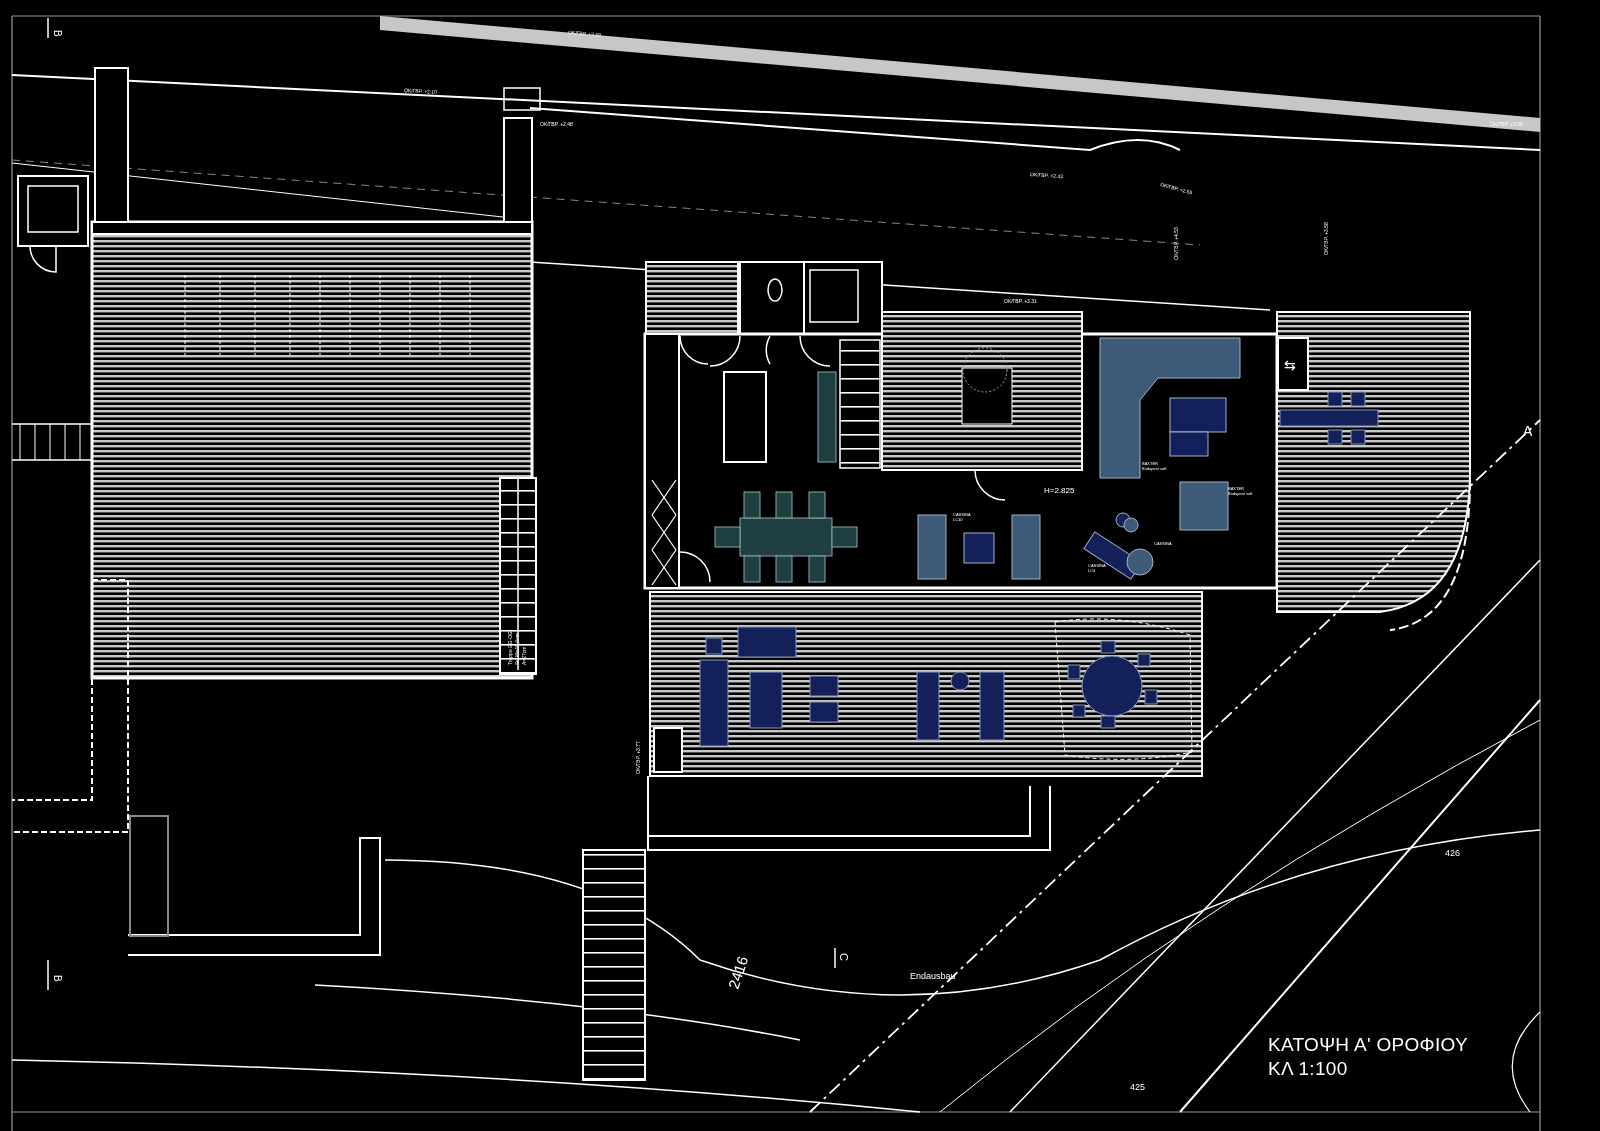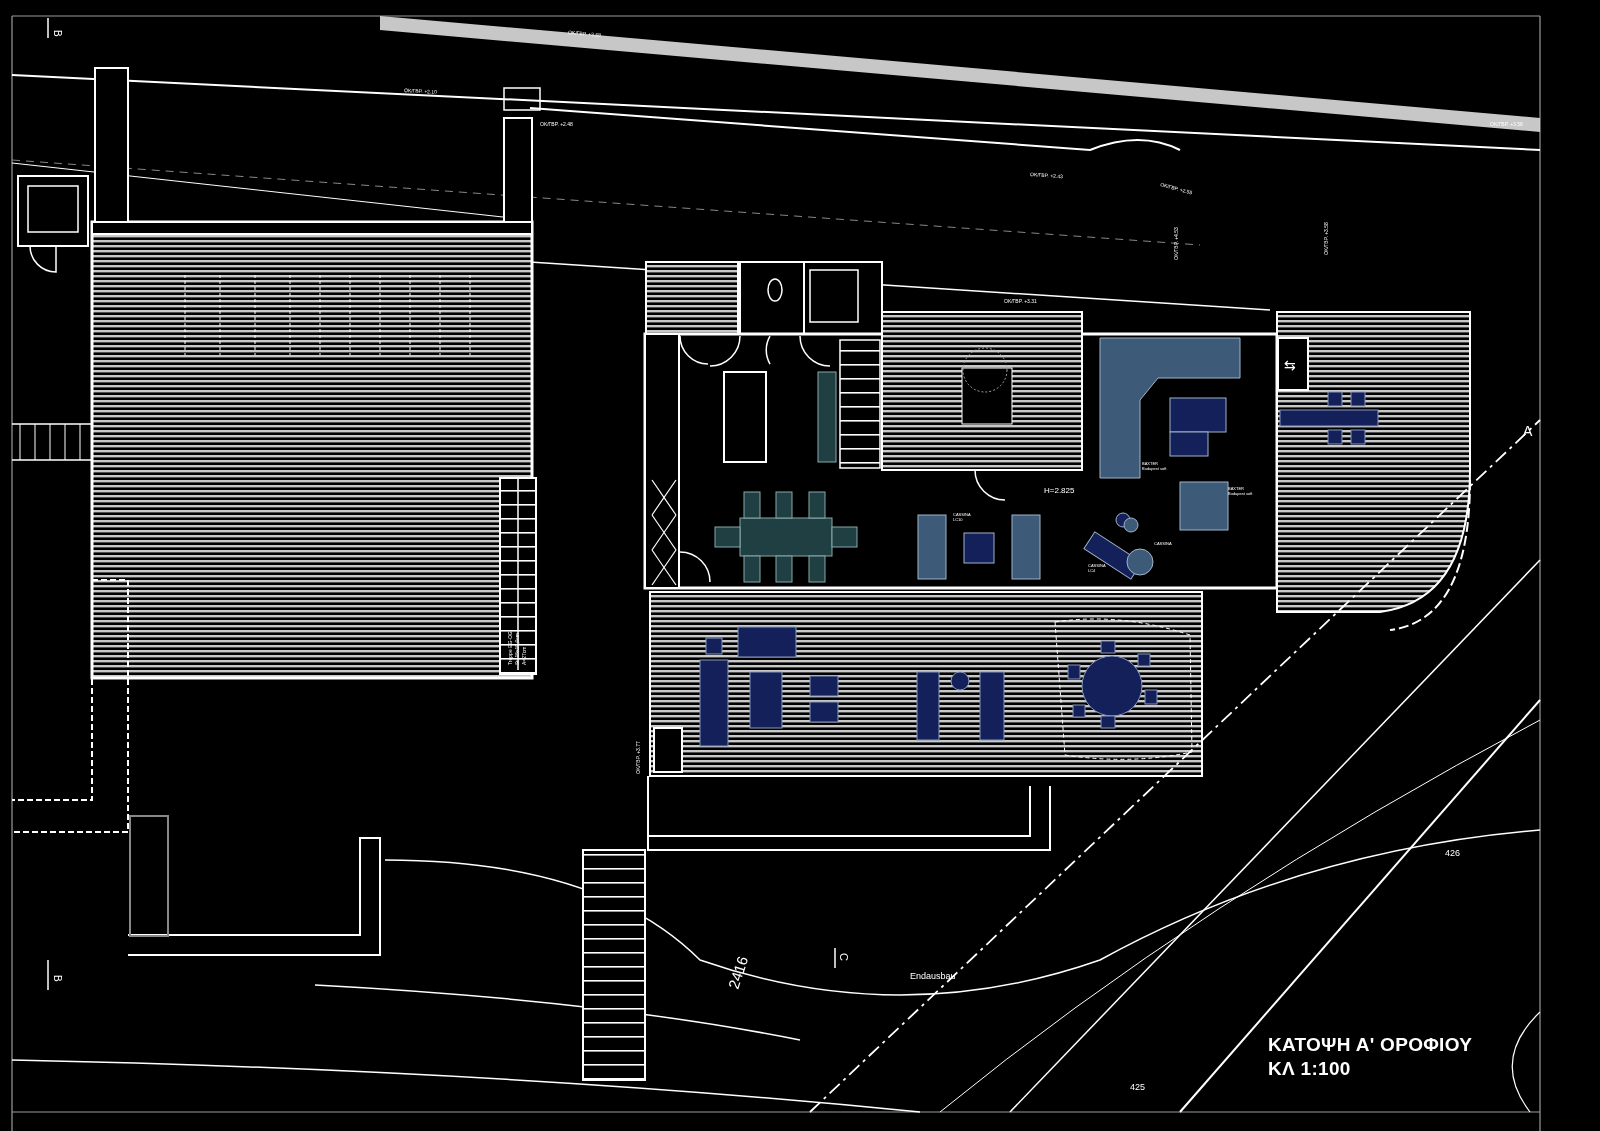--- a/index.html
+++ b/index.html
@@ -1,19 +1,19 @@
 <!DOCTYPE html>
 <html><head>
 <meta charset="utf-8">
 <style>
   html, body { margin:0; padding:0; background:#000; }
   body { width:1600px; height:1131px; overflow:hidden; position:relative; font-family:"Liberation Sans", sans-serif; }
   #drawing { position:absolute; left:0; top:0; width:1600px; height:1131px; }
   .t { fill:#fff; font-family:"Liberation Sans", sans-serif; }
-  .title-block { position:absolute; left:1268px; top:1033px; color:#fff; font-family:"Liberation Sans", sans-serif; font-size:19px; line-height:24px; letter-spacing:0.3px;font-weight:bold; }
+  .title-block { position:absolute; left:1268px; top:1033px; color:#fff; font-family:"Liberation Sans", sans-serif; font-size:19px; line-height:24px; letter-spacing:0.3px; }
   .title-block div { white-space:nowrap; }
 </style>
 </head>
 <body>
 
 <svg id="drawing" viewBox="0 0 1600 1131" xmlns="http://www.w3.org/2000/svg">
   <defs>
     <pattern id="hatchH" width="6" height="5" patternUnits="userSpaceOnUse">
       <rect width="6" height="5" fill="#000"></rect>
       <rect y="0" width="6" height="2.4" fill="#c8c8c8"></rect>

